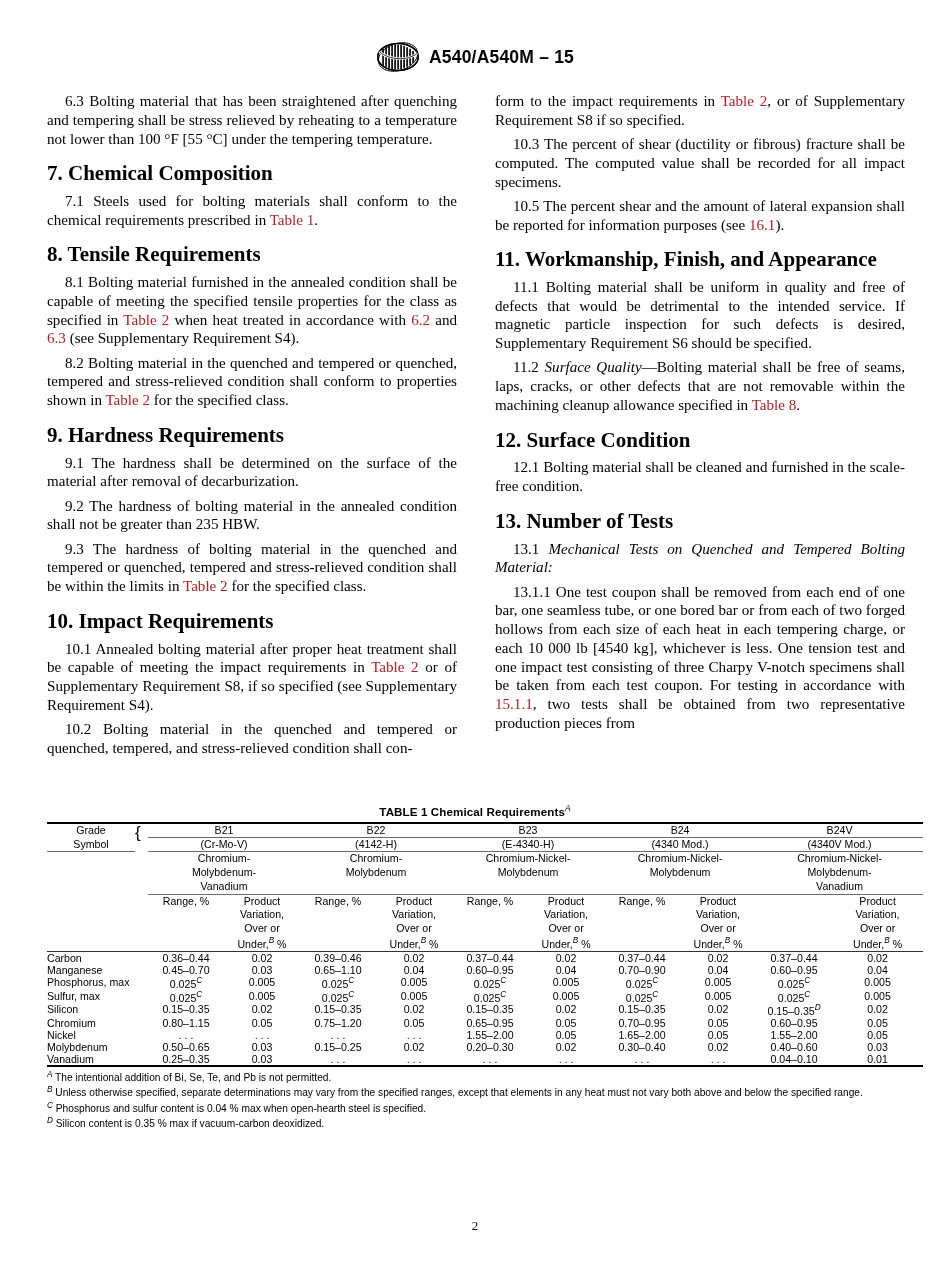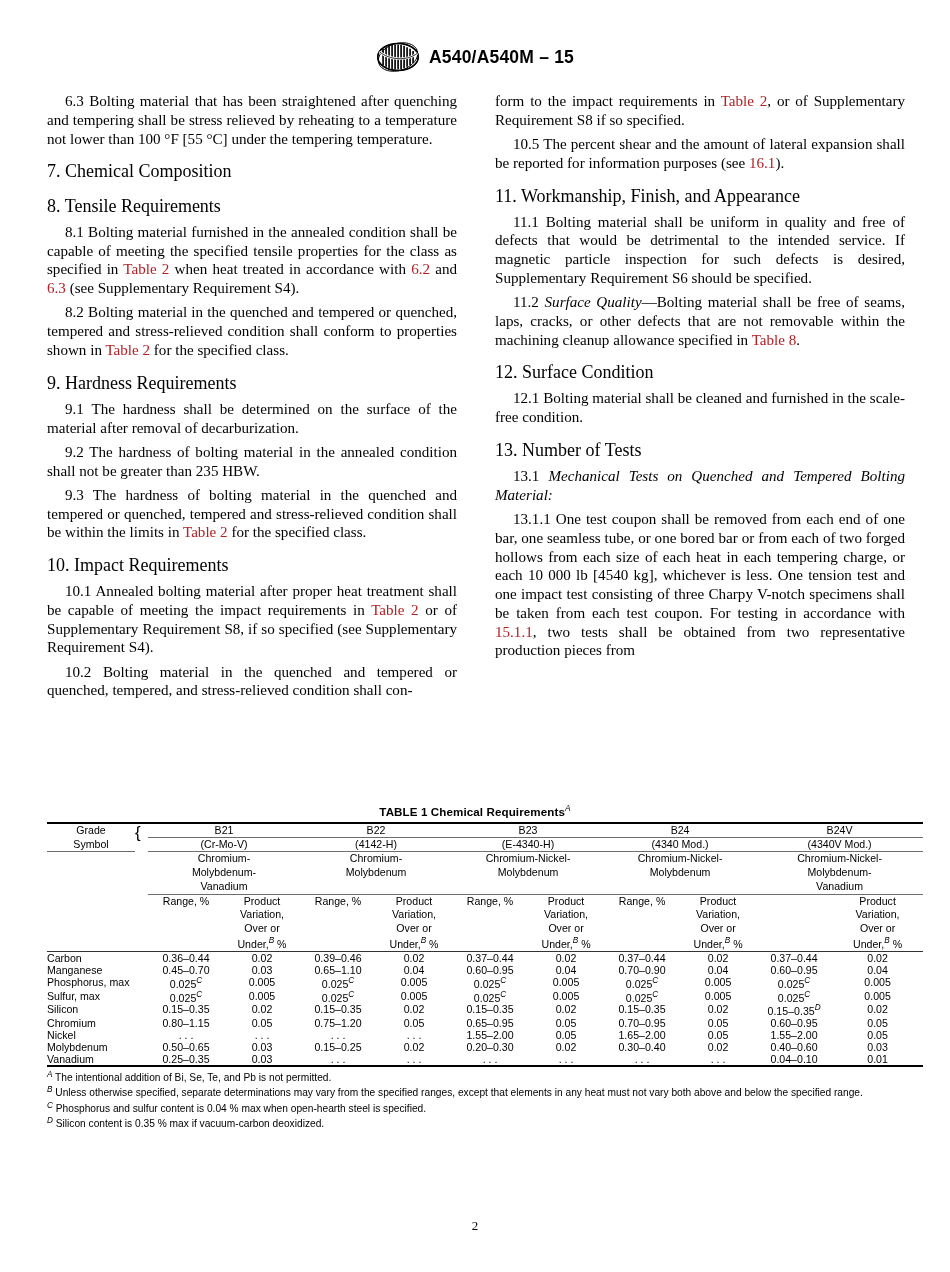--- a/index.html
+++ b/index.html
@@ -68,22 +68,22 @@
     text-justify: inter-word;
     hyphens: none;
   }
   p.para.cont {
     text-indent: 0;
   }
   p.para + p.para {
     margin-top: 5.5px;
   }
   h2.sect {
-    font-size: 18px;
-    font-weight: normal;
+    font-size: 21px;
+    font-weight: bold;
     margin: 13px 0 5.5px 0;
     text-indent: 0;
     line-height: 1.2;
   }
   .xref { color: #b32024; }
   .ital { font-style: italic; }
 
   
   .table-wrap {
     position: absolute;
@@ -205,20 +205,21 @@
     <span class="doc-title">A540/A540M – 15</span>
   </div>
 
   <div class="columns">
 
     <div class="col">
       <p class="para"><span>6.3  Bolting material that has been straightened after quenching and tempering shall be stress relieved by reheating to a temperature not lower than 100 °F [55 °C] under the tempering temperature.</span></p>
 
       <h2 class="sect">7.  Chemical Composition</h2>
 
+      <p class="para"><span>7.1  Steels used for bolting materials shall conform to the chemical requirements prescribed in </span><span class="xref">Table 1</span><span>.</span></p>
 
       <h2 class="sect">8.  Tensile Requirements</h2>
 
       <p class="para"><span>8.1  Bolting material furnished in the annealed condition shall be capable of meeting the specified tensile properties for the class as specified in </span><span class="xref">Table 2</span><span> when heat treated in accordance with </span><span class="xref">6.2</span><span> and </span><span class="xref">6.3</span><span> (see Supplementary Requirement S4).</span></p>
 
       <p class="para"><span>8.2 Bolting material in the quenched and tempered or quenched, tempered and stress-relieved condition shall conform to properties shown in </span><span class="xref">Table 2</span><span> for the specified class.</span></p>
 
       <h2 class="sect">9.  Hardness Requirements</h2>
 
       <p class="para"><span>9.1  The hardness shall be determined on the surface of the material after removal of decarburization.</span></p>
@@ -228,20 +229,21 @@
       <h2 class="sect">10.  Impact Requirements</h2>
 
       <p class="para"><span>10.1  Annealed bolting material after proper heat treatment shall be capable of meeting the impact requirements in </span><span class="xref">Table 2</span><span> or of Supplementary Requirement S8, if so specified (see Supplementary Requirement S4).</span></p>
 
       <p class="para"><span>10.2 Bolting material in the quenched and tempered or quenched, tempered, and stress-relieved condition shall con-</span></p>
     </div>
 
     <div class="col">
       <p class="para cont"><span>form to the impact requirements in </span><span class="xref">Table 2</span><span>, or of Supplementary Requirement S8 if so specified.</span></p>
 
+      <p class="para"><span>10.3  The percent of shear (ductility or fibrous) fracture shall be computed. The computed value shall be recorded for all impact specimens.</span></p>
       <p class="para"><span>10.5  The percent shear and the amount of lateral expansion shall be reported for information purposes (see </span><span class="xref">16.1</span><span>).</span></p>
 
       <h2 class="sect">11.  Workmanship, Finish, and Appearance</h2>
 
       <p class="para"><span>11.1  Bolting material shall be uniform in quality and free of defects that would be detrimental to the intended service. If magnetic particle inspection for such defects is desired, Supplementary Requirement S6 should be specified.</span></p>
 
       <p class="para"><span>11.2 </span><span class="ital">Surface Quality</span><span>—Bolting material shall be free of seams, laps, cracks, or other defects that are not removable within the machining cleanup allowance specified in </span><span class="xref">Table 8</span><span>.</span></p>
 
       <h2 class="sect">12.  Surface Condition</h2>
 

